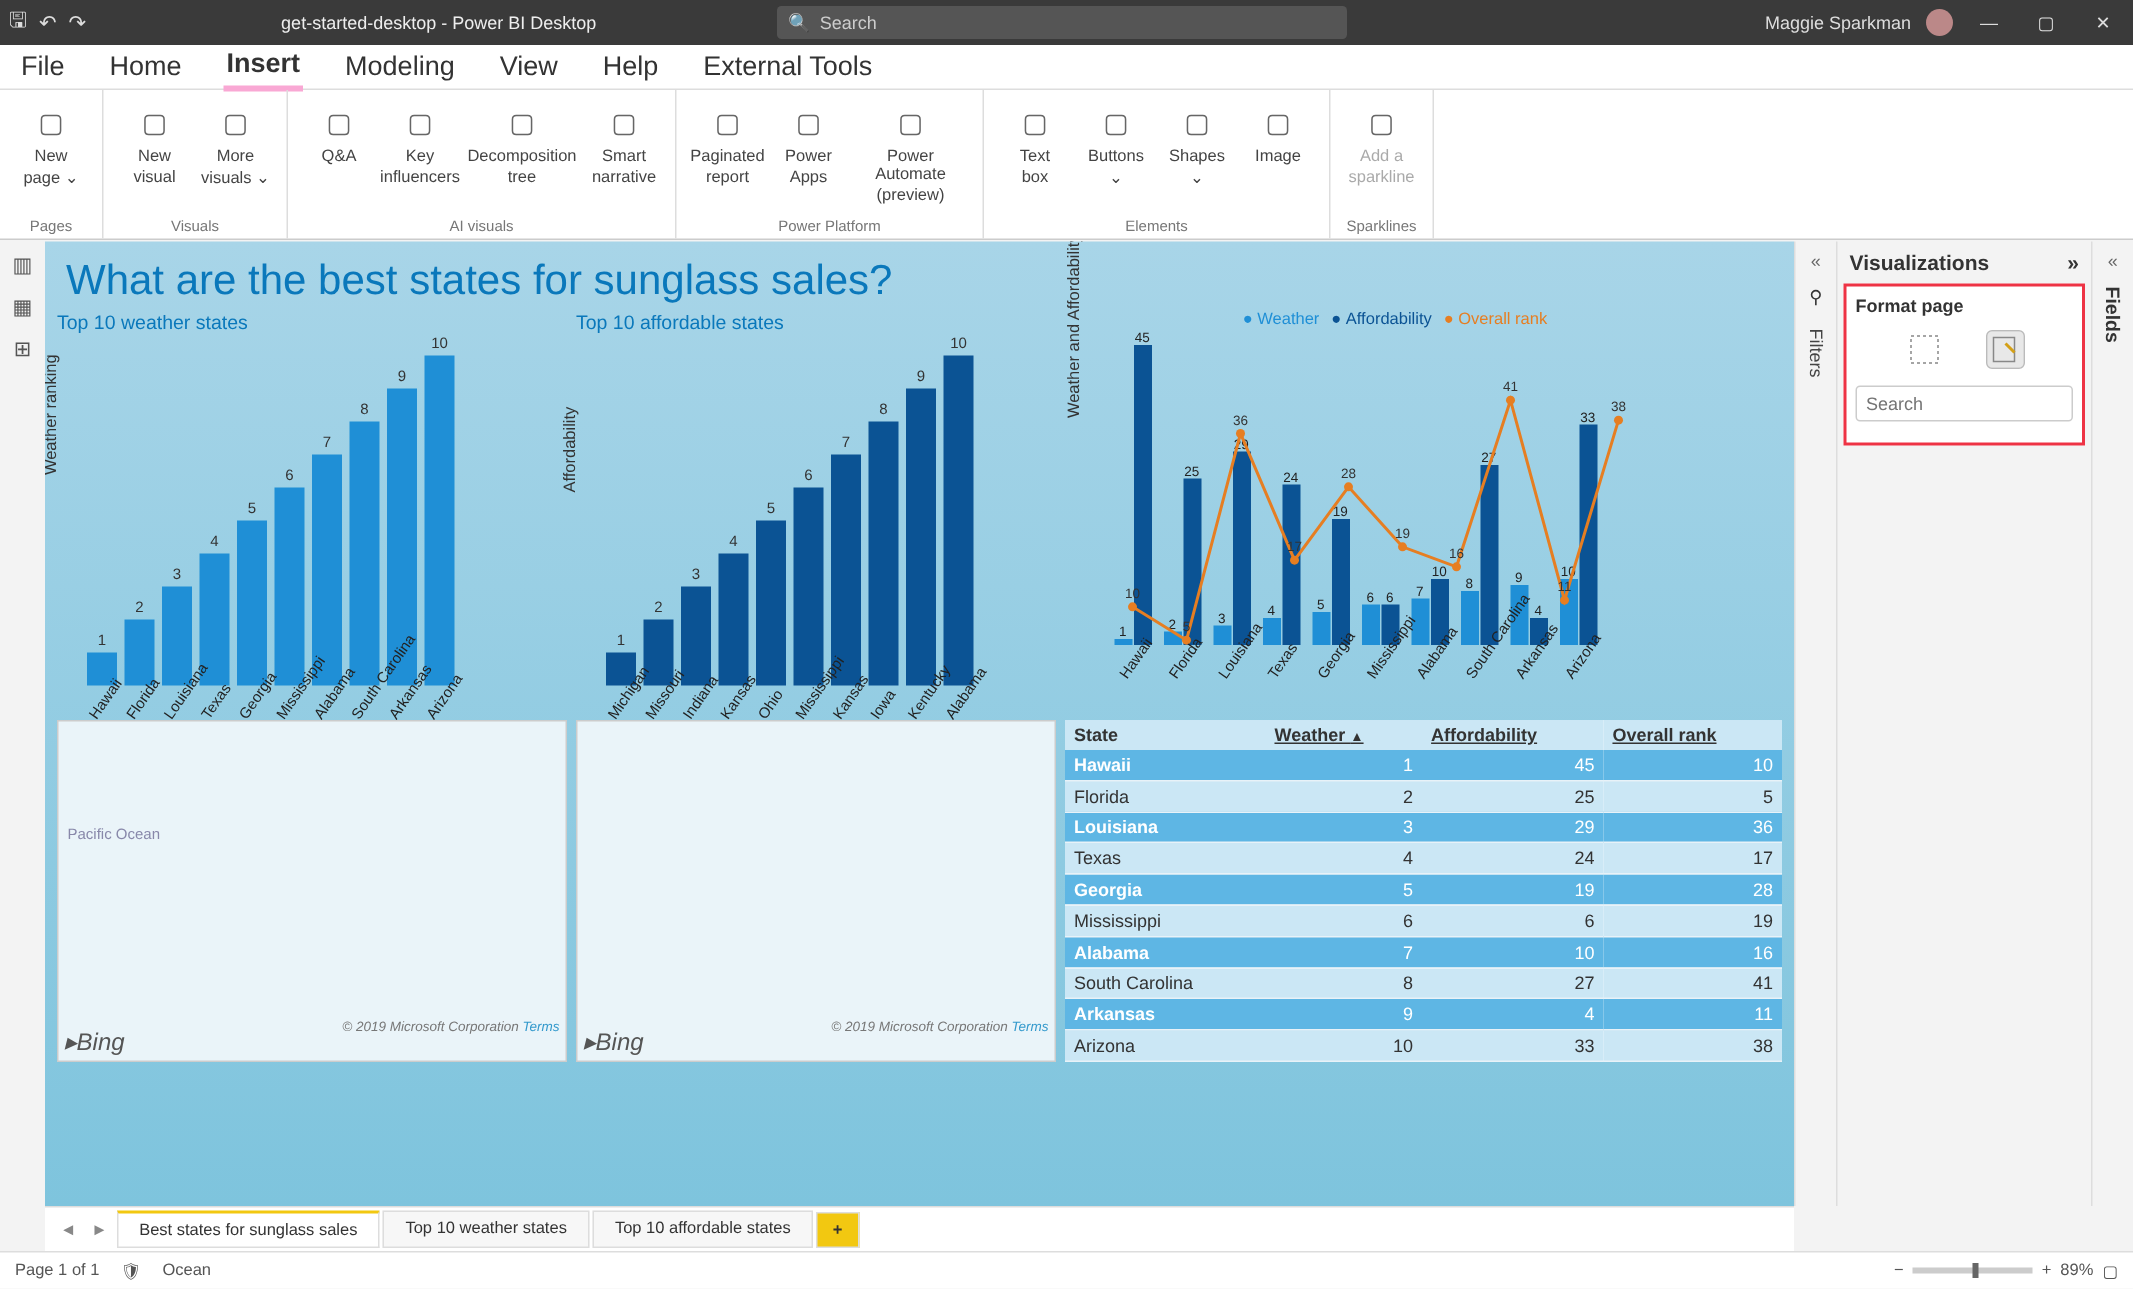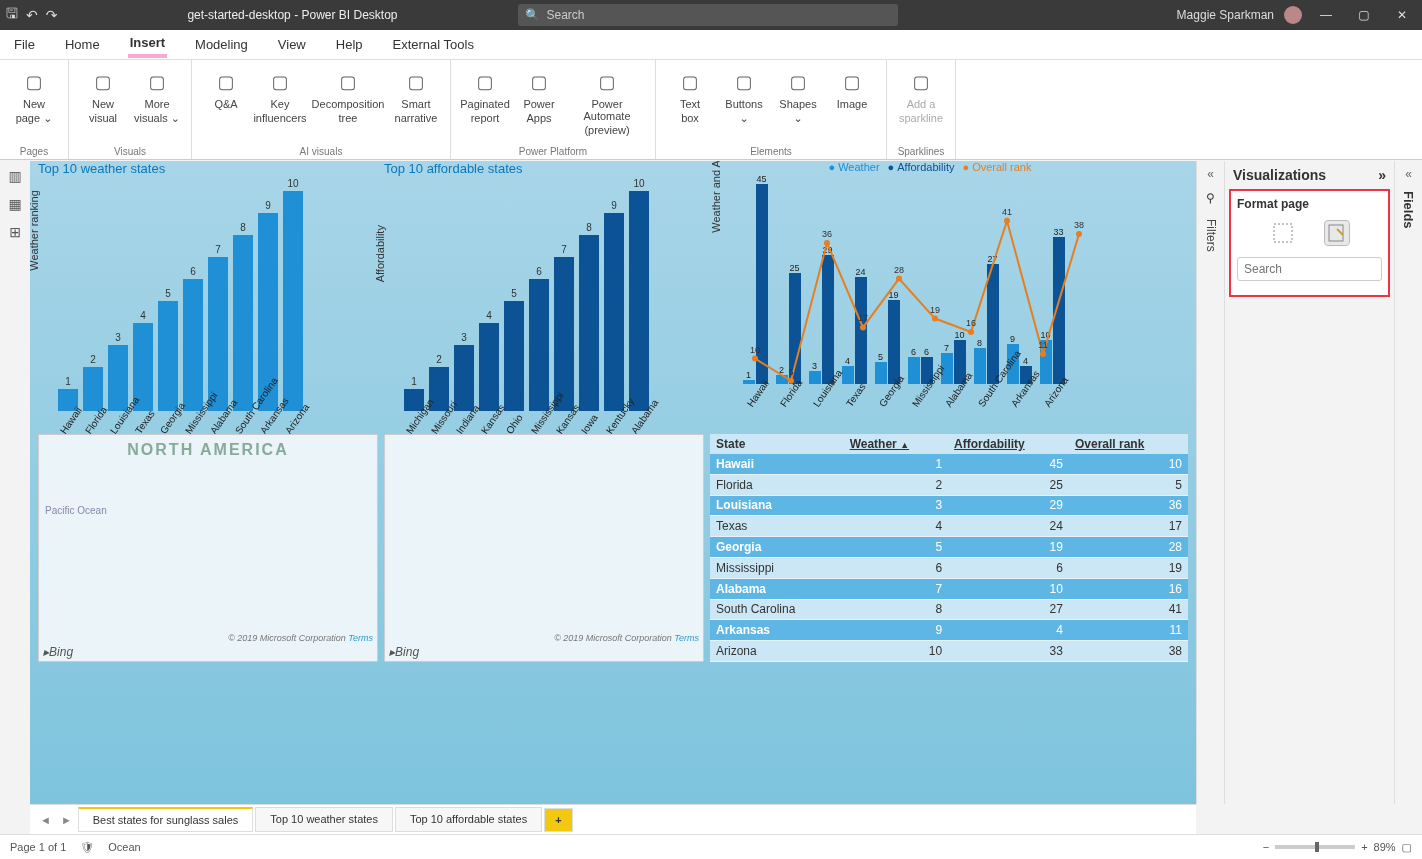--- a/index.html
+++ b/index.html
@@ -10,21 +10,21 @@
 .titlebar .qat { display: flex; gap: 8px; align-items: center; }
 .titlebar .qat span { color: #ddd; font-size: 14px; }
 .title-text { margin-left: 130px; font-size: 12px; color: #eee; }
 .searchbox { margin-left: 120px; width: 380px; height: 22px; background: #555; border-radius: 3px; display: flex; align-items: center; padding: 0 8px; color: #ccc; gap: 6px; }
 .titlebar .right { margin-left: auto; display: flex; align-items: center; gap: 10px; }
 .avatar { width: 18px; height: 18px; border-radius: 50%; background: #b88; }
 .winbtn { width: 28px; text-align: center; color: #ddd; }
 
 
 .menubar { height: 30px; background: #fff; border-bottom: 1px solid #ddd; display: flex; align-items: center; padding-left: 12px; gap: 26px; }
-.menubar .tab { font-size: 13px; padding: 4px 2px; }
+.menubar .tab { font-size: 18px; padding: 4px 2px; }
 .menubar .tab.active { border-bottom: 4px solid #f9a8d4; font-weight: 600; }
 
 
 .ribbon { height: 100px; background: #fff; border-bottom: 1px solid #ccc; display: flex; }
 .ribbon-group { border-right: 1px solid #ddd; display: flex; flex-direction: column; padding: 4px 8px 2px; }
 .ribbon-group .btns { display: flex; gap: 2px; flex: 1; }
 .ribbon-btn { display: flex; flex-direction: column; align-items: center; justify-content: flex-start; width: 52px; padding-top: 4px; gap: 2px; font-size: 11px; text-align: center; color: #444; }
 .ribbon-btn.disabled { color: #aaa; }
 .ribbon-icon { width: 28px; height: 28px; display: flex; align-items: center; justify-content: center; font-size: 18px; color: #666; }
 .ribbon-group .label { font-size: 10px; color: #777; text-align: center; padding-top: 2px; }
@@ -54,21 +54,21 @@
 .cbar.w { background: #1f8fd6; }
 .cbar.a { background: #0b5394; }
 .clabel { font-size: 9px; color: #222; }
 .legend { font-size: 11px; display: flex; gap: 8px; justify-content: center; }
 .legend span::before { content: "●"; margin-right: 3px; }
 
 
 .bottom-row { display: flex; padding: 4px 8px 0; gap: 6px; height: 232px; }
 .mapbox { flex: 0 0 340px; background: #eaf4f9; border: 1px solid #ccc; position: relative; font-size: 9px; color: #777; }
 .mapbox .attribution { position: absolute; bottom: 18px; right: 4px; font-style: italic; }
-.mapbox .bing { position: absolute; bottom: 2px; left: 4px; font-size: 12px; font-style: italic; color: #555; }
+.mapbox .bing { position: absolute; bottom: 2px; left: 4px; font-size: 16px; font-style: italic; color: #555; }
 
 .datatable { flex: 1; background: #fff; font-size: 12px; border-collapse: collapse; }
 .datatable th { background: #cbe7f5; text-align: left; padding: 3px 6px; font-weight: 600; }
 .datatable th.num { text-align: left; text-decoration: underline; }
 .datatable td { padding: 2px 6px; border-bottom: 1px solid #e8f2f8; }
 .datatable td.num { text-align: right; }
 .datatable tr:nth-child(even) td { background: #cbe7f5; }
 .datatable tr:nth-child(odd) td { background: #5eb6e4; color: #fff; }
 .datatable tr:nth-child(odd) td:first-child { font-weight: 600; }
 
@@ -249,20 +249,21 @@
     </div>
   </div>
 
 <div class="leftrail">
   <span>▥</span>
   <span>▦</span>
   <span>⊞</span>
 </div>
 
 <div class="canvas">
+  <div class="report-title">What are the best states for sunglass sales?</div>
   <div class="charts-row">
 
     <div class="chartbox" style="width:340px">
       <div class="chart-title">Top 10 weather states</div>
       <div class="bars" id="bars1">
         <div class="ylabel">Weather ranking</div>
       <div class="bar-wrap">
             <div class="bar-label">1</div>
             <div class="bar" style="height:22px;"></div>
             <div class="bar-cat">Hawaii</div>
@@ -532,21 +533,20 @@
               </div>
             </div>
             <div class="bar-cat">Arizona</div>
           </div>
         </div>
     </div>
   </div>
 
   <div class="bottom-row">
     <div class="mapbox">
-      <div style="text-align:center;font-size:16px;color:#8a9;letter-spacing:2px;margin-top:6px;font-weight:600">NORTH AMERICA</div>
       <div style="position:absolute;left:6px;top:70px;font-size:10px;color:#88a">Pacific Ocean</div>
       <div class="bing">▸<span>Bing</span></div>
       <div class="attribution"><span>© 2019 Microsoft Corporation</span> <a style="color:#39c">Terms</a></div>
     </div>
     <div class="mapbox" style="flex:0 0 320px">
       <div class="bing">▸<span>Bing</span></div>
       <div class="attribution"><span>© 2019 Microsoft Corporation</span> <a style="color:#39c">Terms</a></div>
     </div>
     <table class="datatable">
       <thead>

